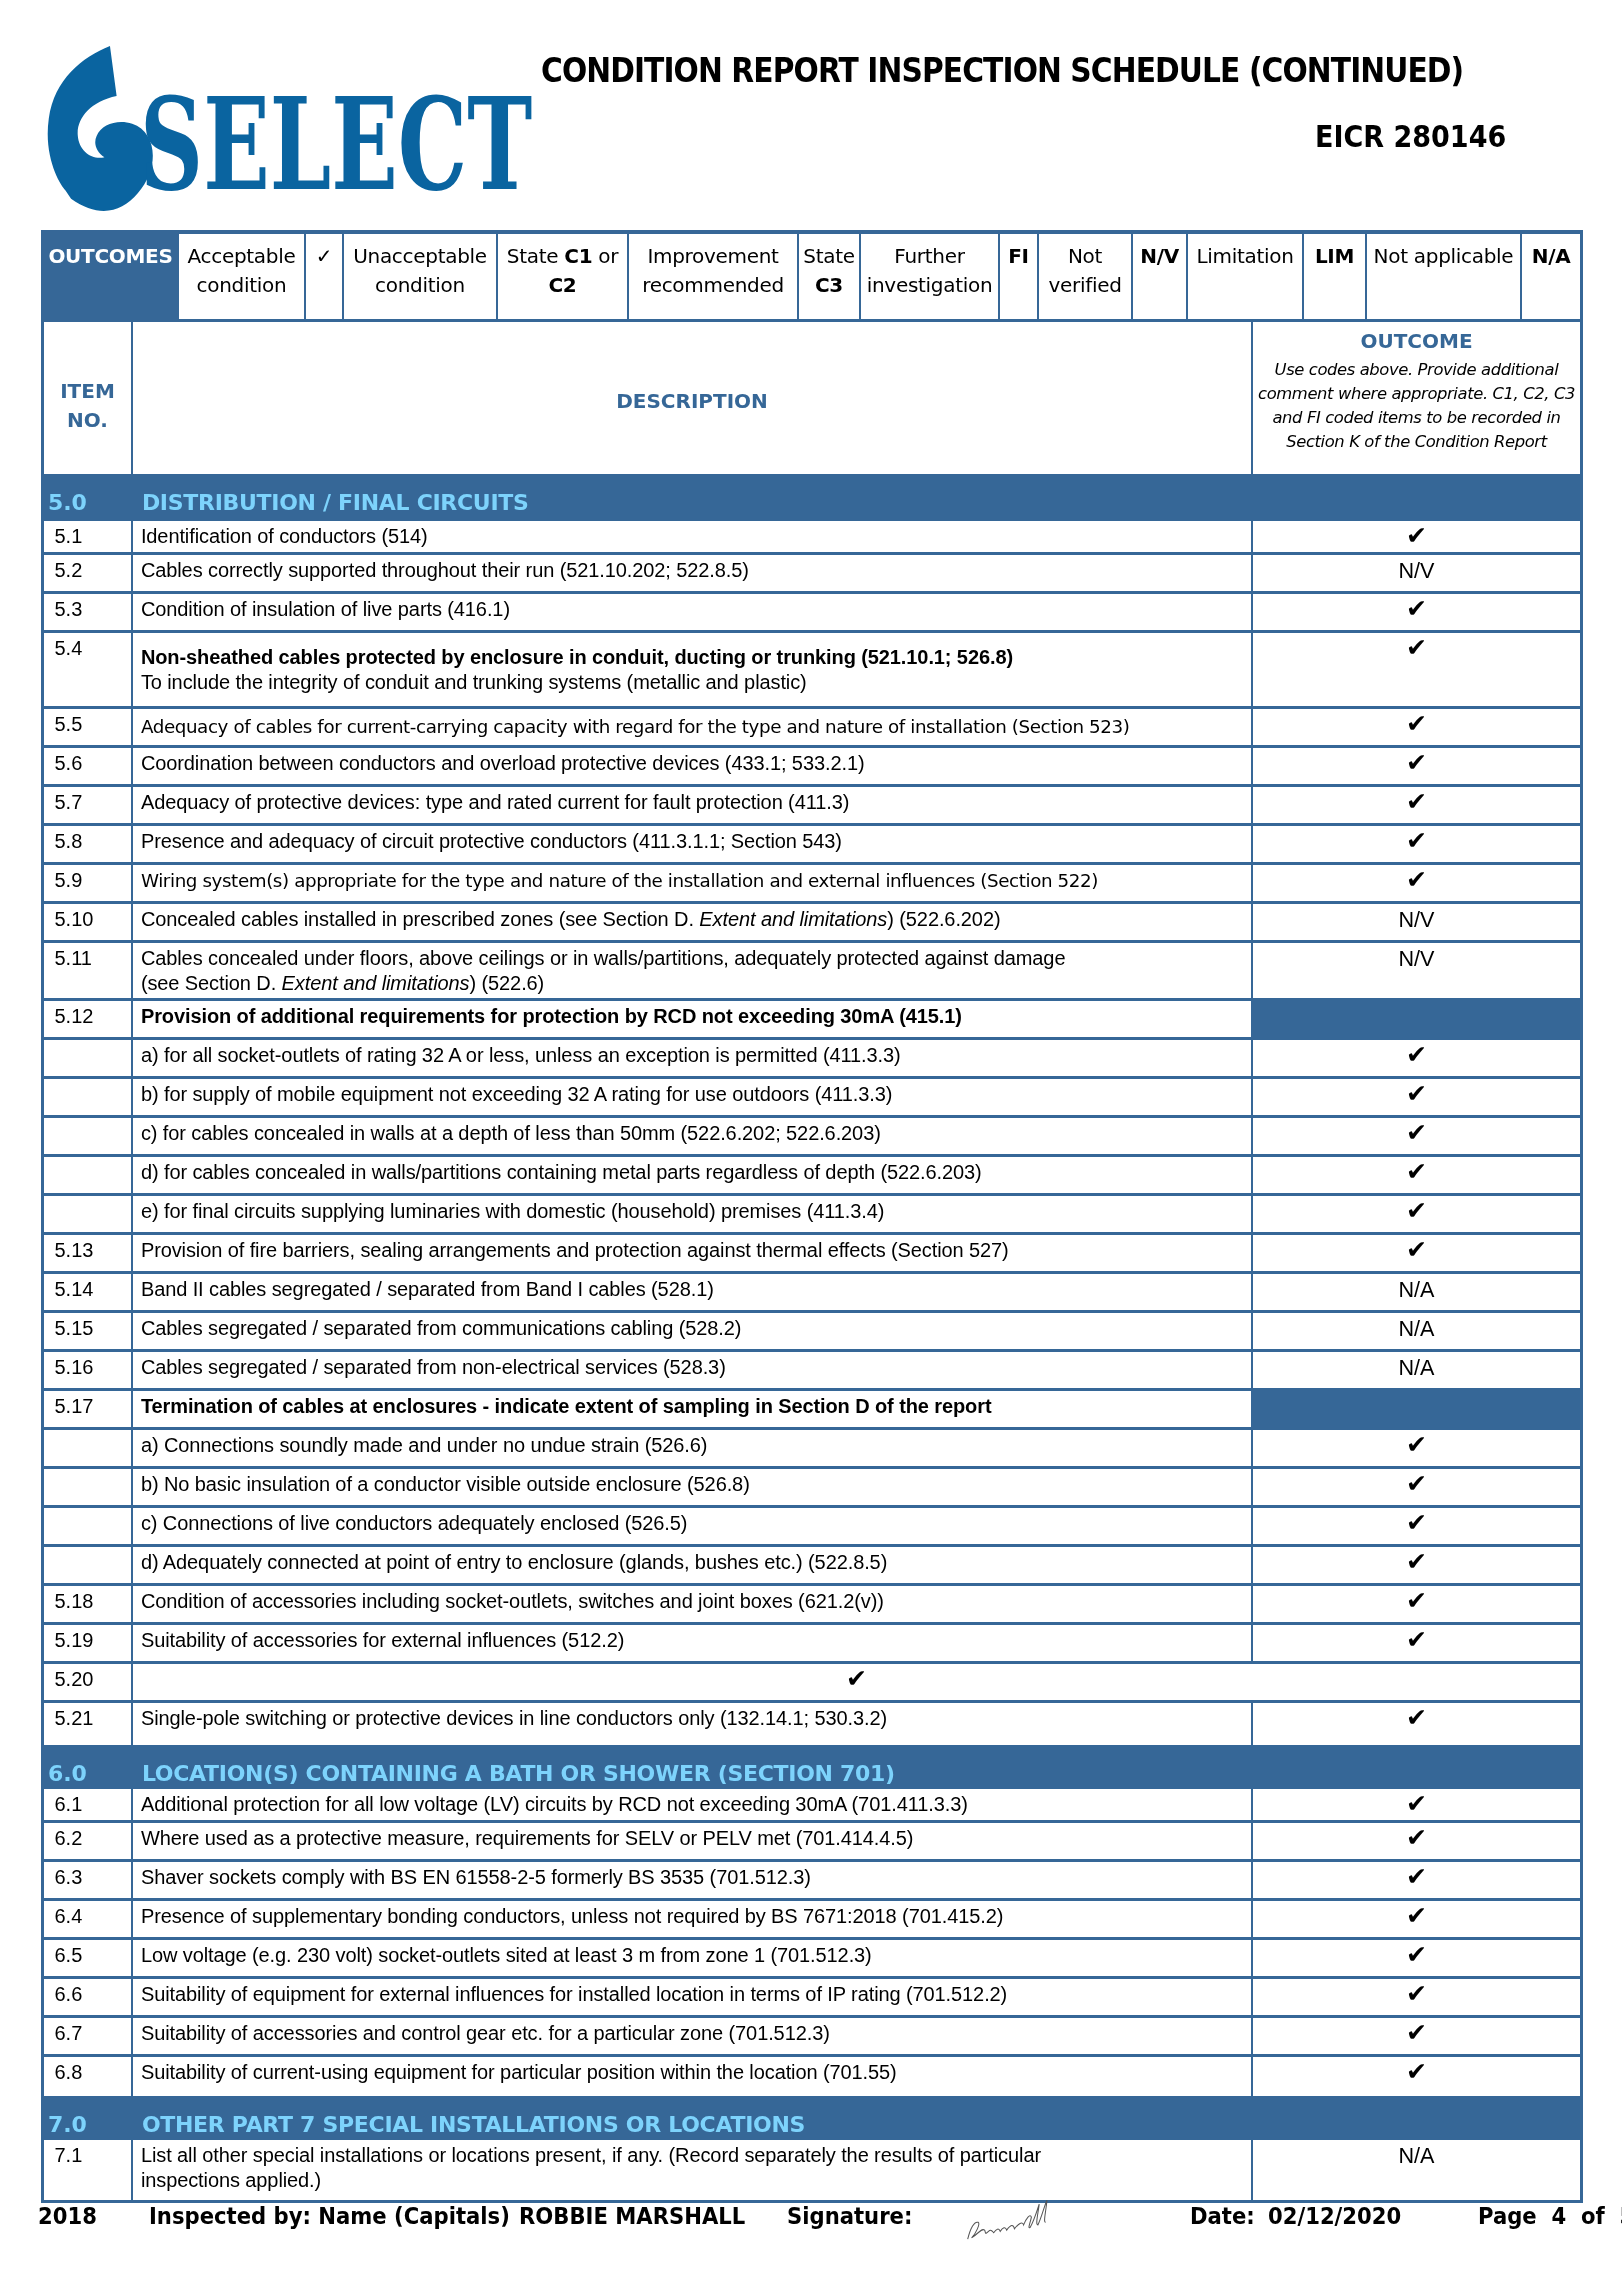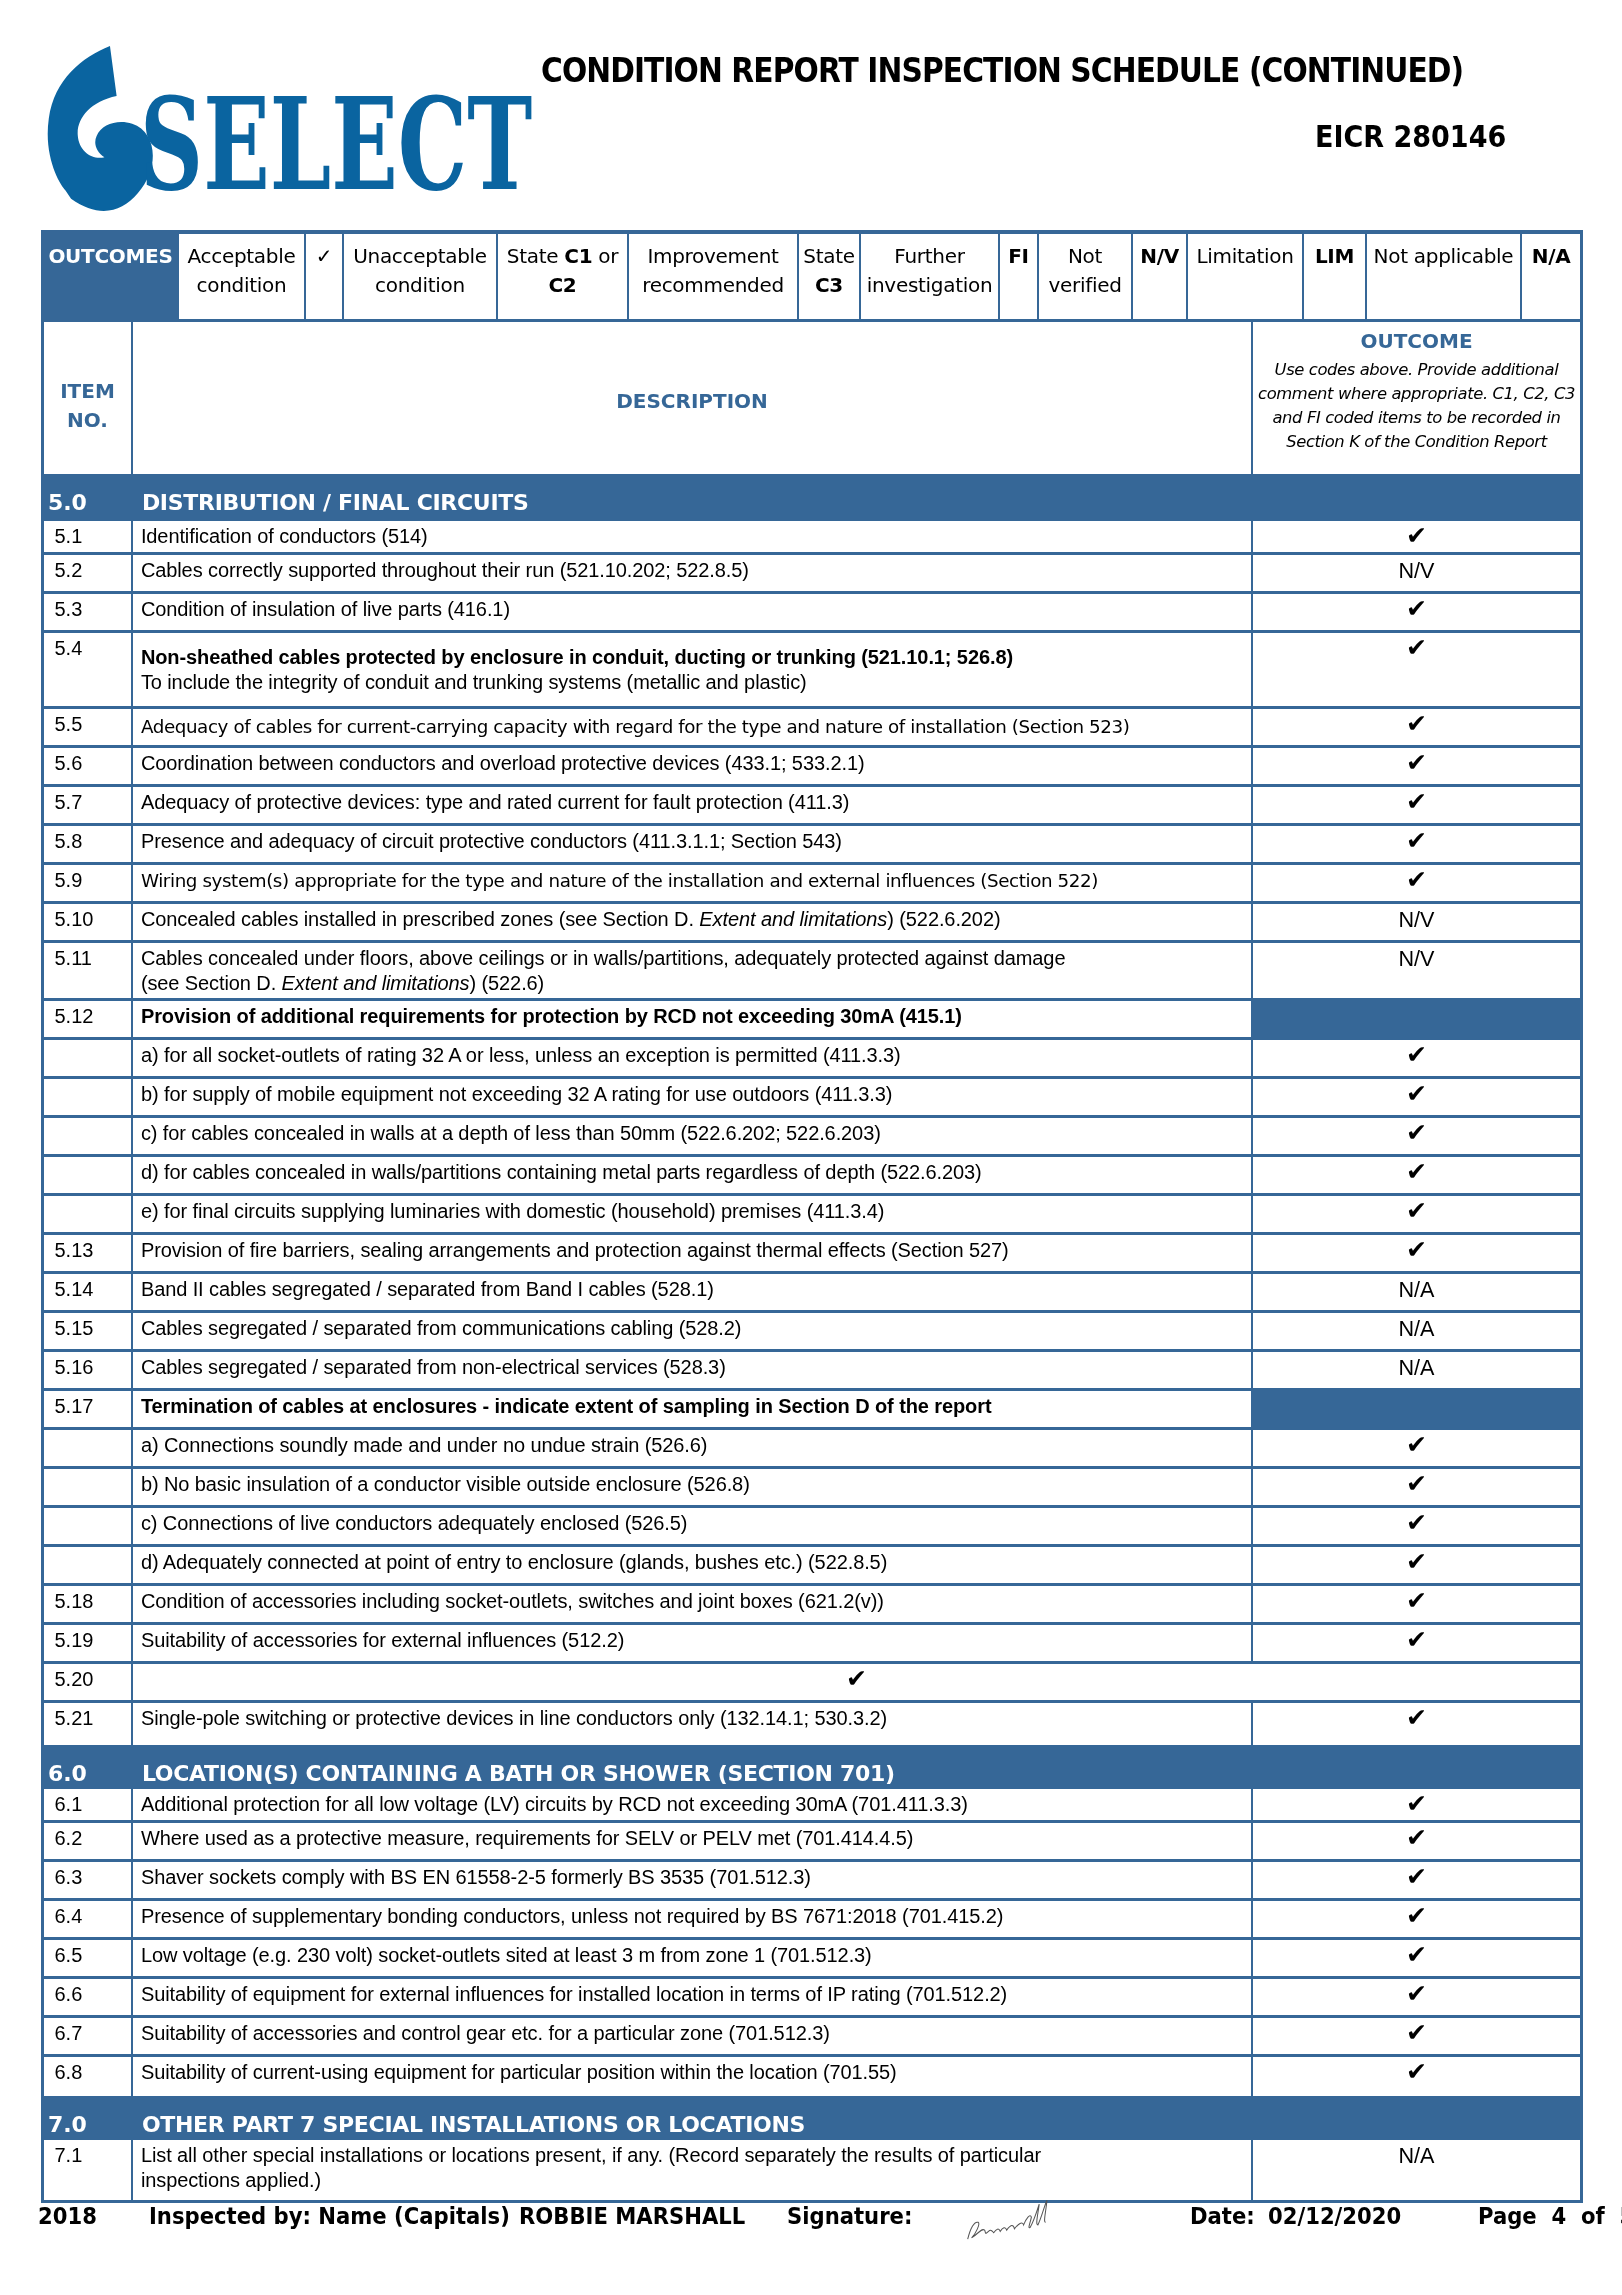--- a/index.html
+++ b/index.html
@@ -21,21 +21,21 @@
   .oc.code { font-weight:bold; }
   .oc b { font-weight:bold; }
 
   .colhead { display:flex; height:152px; border-bottom:3.9px solid #366797; box-sizing:content-box; }
   .ch-item { width:89px; border-right:2px solid #366797; color:#366797; font-family:"DejaVu Sans", sans-serif; font-weight:bold; font-size:20px; line-height:29px; display:flex; align-items:center; justify-content:center; text-align:center; padding-top:16px; box-sizing:border-box; }
   .ch-desc { width:1120px; border-right:2px solid #366797; color:#366797; font-family:"DejaVu Sans", sans-serif; font-weight:bold; font-size:20px; display:flex; align-items:center; justify-content:center; padding-top:6.5px; box-sizing:border-box; }
   .ch-out { flex:1; text-align:center; box-sizing:border-box; padding-top:3.9px; }
   .ch-out .t { color:#366797; font-family:"DejaVu Sans", sans-serif; font-weight:bold; font-size:20px; line-height:31px; }
   .ch-out .s { font-family:"DejaVu Sans", sans-serif; font-style:italic; font-size:16.4px; line-height:24px; letter-spacing:-0.4px; padding:1.3px 3.9px 0 3.9px; }
 
-  .section { display:flex; background:#366797; color:#ffffff; font-family:"DejaVu Sans", sans-serif; font-weight:bold; font-size:22px; align-items:flex-end; padding-bottom:3.9px; box-sizing:border-box; border-bottom:2px solid #366797; }
+  .section { display:flex; background:#366797; color:#7dd3fc; font-family:"DejaVu Sans", sans-serif; font-weight:bold; font-size:22px; align-items:flex-end; padding-bottom:3.9px; box-sizing:border-box; border-bottom:2px solid #366797; }
   .section .num { width:94px; padding-left:3.9px; box-sizing:border-box; }
   .section .ttl { flex:1; padding-left:3.9px; letter-spacing:-0.3px; }
 
   .row { display:flex; border-bottom:3.3px solid #366797; box-sizing:border-box; }
   .row:last-child { border-bottom:none; }
   .cell-item { width:89px; border-right:2px solid #366797; font-size:20px; padding:2.6px 0 0 10.5px; box-sizing:border-box; line-height:25px; }
   .cell-desc { width:1120px; border-right:2px solid #366797; font-size:20px; padding:2.6px 0 0 7.9px; box-sizing:border-box; line-height:25px; letter-spacing:-0.1px; }
   .cell-desc.bold .main { font-weight:bold; }
   .cell-desc .sub { display:block; }
   .cell-desc .alt { font-family:"DejaVu Sans", sans-serif; font-size:18.3px; letter-spacing:-0.4px; }

